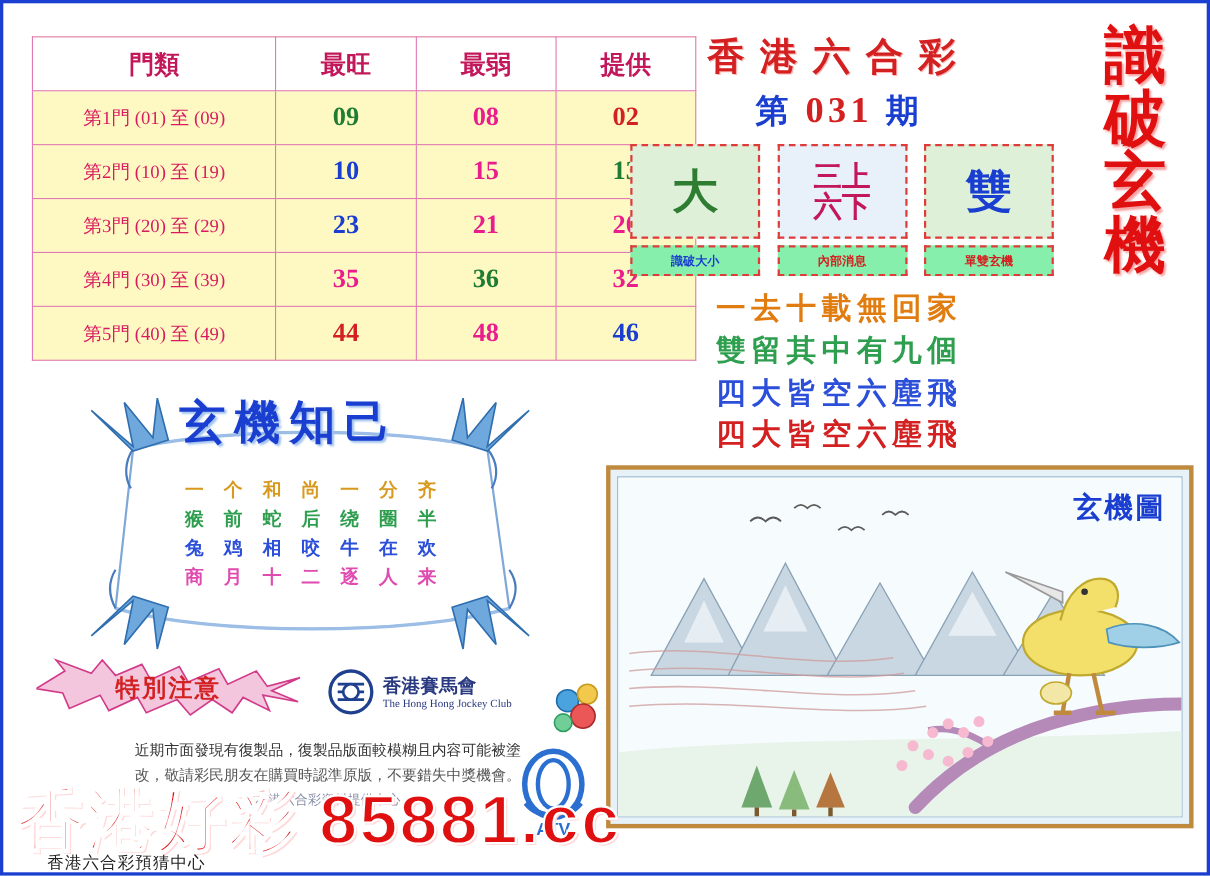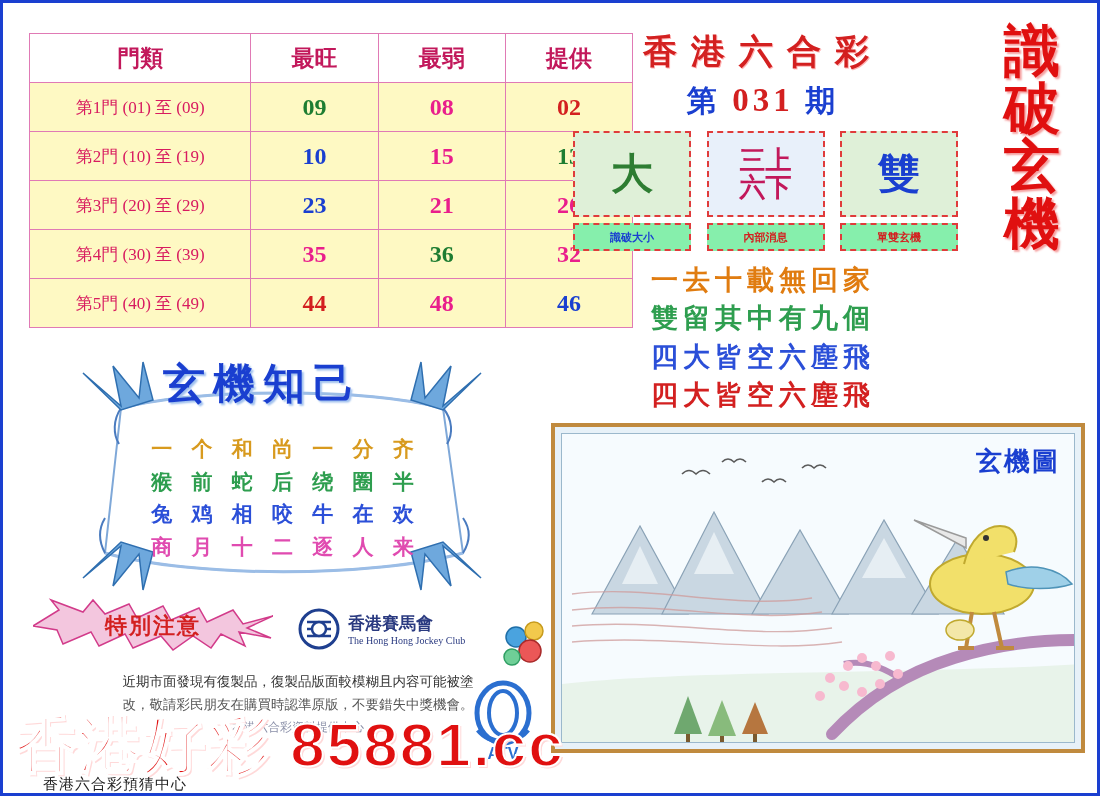--- a/index.html
+++ b/index.html
@@ -194,21 +194,21 @@
     letter-spacing: 8px;
     text-shadow: 2px 2px 2px #9fc0ee;
   }
   .banner-poem {
     position: absolute;
     left: 58px;
     top: 85px;
     width: 370px;
     text-align: center;
     font-family: "Liberation Serif", serif;
-    font-size: 21px;
+    font-size: 17px;
     font-weight: bold;
     line-height: 1.55;
     letter-spacing: 7px;
   }
   .bp1 { color: #d89a1e; }
   .bp2 { color: #2e9e4f; }
   .bp3 { color: #2b4fd8; }
   .bp4 { color: #e04bb0; }
   .banner-svg {
     position: absolute;

